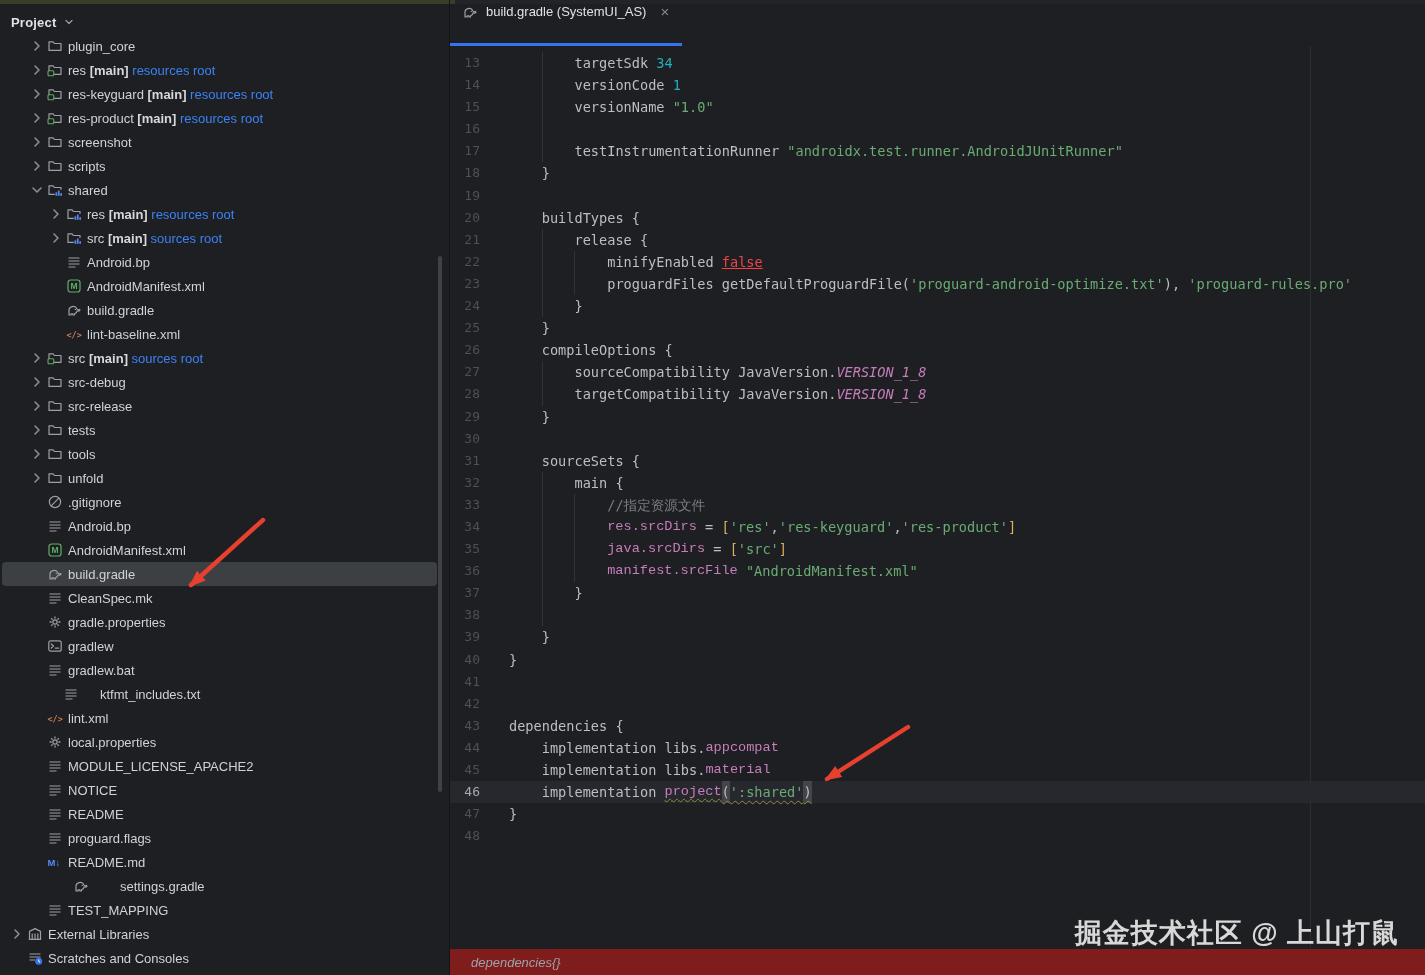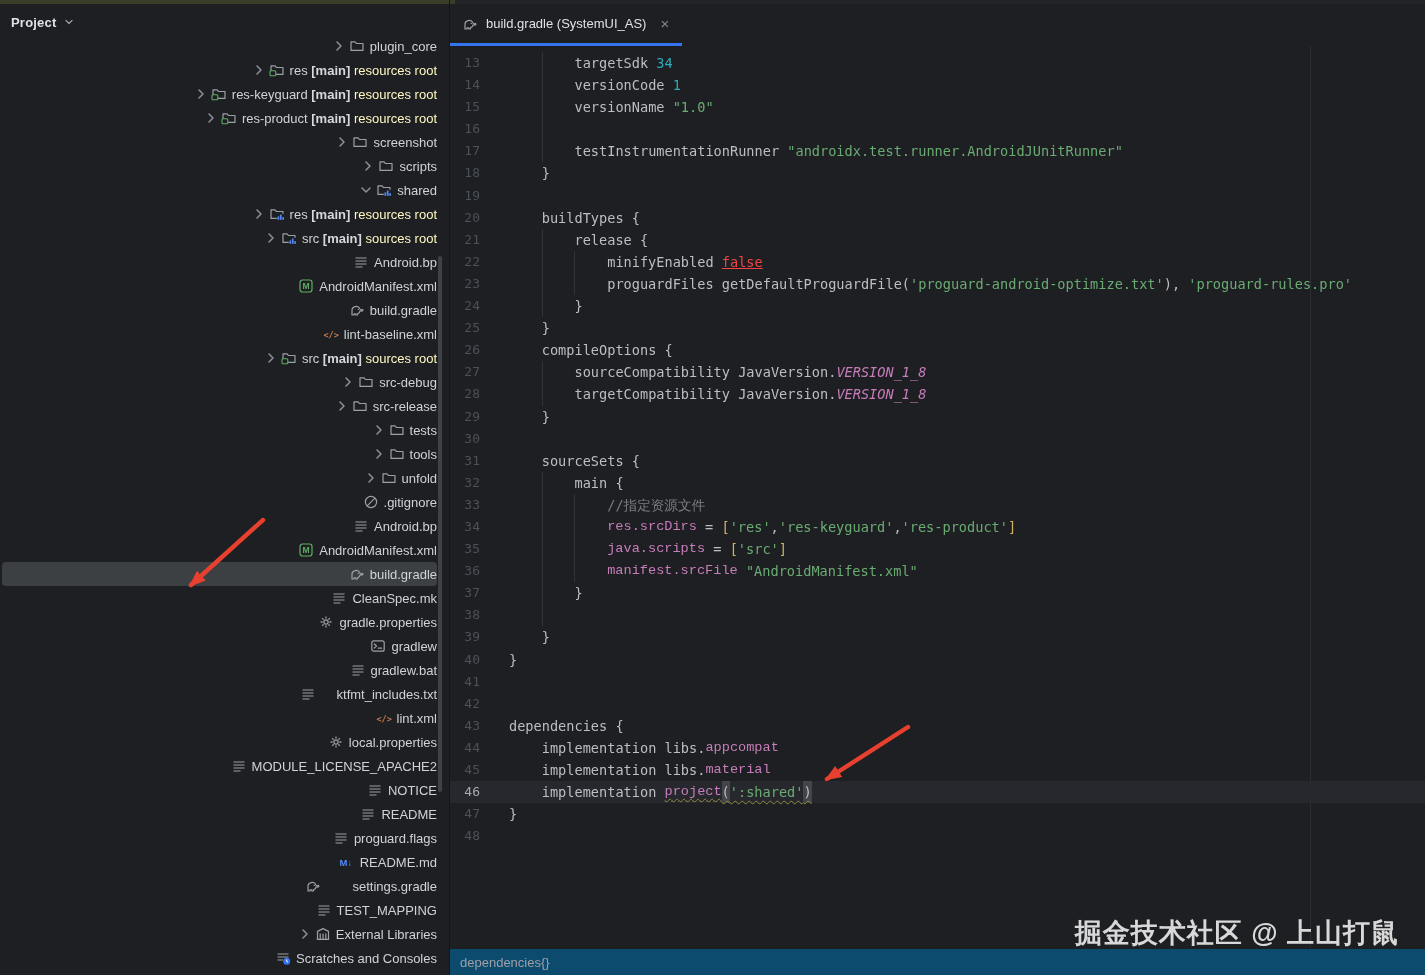--- a/index.html
+++ b/index.html
@@ -15,36 +15,36 @@
 
   
   .left-panel { position:absolute; left:0; top:4px; width:449px; bottom:0; background:#1e1f22; }
   .panel-header { position:absolute; left:0; top:0; width:100%; height:36px; background:#1e1f22;
     display:flex; align-items:center; padding-left:11px; z-index:5; }
   .panel-title { font-size:13px; font-weight:700; color:#dfe1e5; letter-spacing:.2px; }
   .panel-title-chev { margin-left:7px; display:inline-flex; }
   .tree-viewport { position:absolute; left:0; top:36px; right:0; bottom:0; overflow:hidden; }
   .tree-list { margin-top:-6px; }
   .row { position:relative; height:24px; display:flex; align-items:center; margin:0 12px 0 2px;
-         border-radius:4px; font-size:13px; color:#cfd2d6; white-space:nowrap;justify-content:flex-end; }
+         border-radius:4px; font-size:13px; color:#cfd2d6; white-space:nowrap; }
   .row.sel { background:#3d4043; }
   .chev { width:18px; height:16px; flex:none; display:inline-flex; align-items:center; justify-content:center; }
   .ticon { width:18px; height:16px; flex:none; display:inline-flex; align-items:center; justify-content:center; }
   .ticon svg, .chev svg { display:block; }
   .lbl { margin-left:4px; }
   .lbl b { font-weight:700; color:#d6d8dc; }
-  .lbl i { font-style:normal; color:#fef9c3; }
+  .lbl i { font-style:normal; color:#3b82f6; }
   .tree-scrollbar { position:absolute; left:438px; top:252px; width:4px; height:536px;
     background:#5a5d63; opacity:.55; border-radius:2px; z-index:6; }
   .panel-divider { position:absolute; left:449px; top:0; width:1px; height:975px; background:#141517; z-index:4; }
 
   
   .editor { position:absolute; left:450px; top:4px; right:0; bottom:0; background:#1e1f22; }
   .tabbar { position:absolute; left:0; top:0; right:0; height:42px; display:flex; align-items:stretch; }
-  .tab { display:flex; align-items:center; padding:0 13px 0 12px; border-bottom:3px solid #3574f0; }
+  .tab { display:flex; padding:0 13px 0 12px; border-bottom:3px solid #3574f0; }
   .tab-icon { display:inline-flex; margin-right:8px; }
   .tab-label { font-size:13px; color:#dfe1e5; }
   .tab-close { margin-left:14px; color:#868a91; font-size:15px; line-height:1; }
 
   .codewrap { position:absolute; left:0; top:42px; right:0; bottom:27px; overflow:hidden;
     font-family:"DejaVu Sans Mono", monospace; font-size:13.6px; }
   .ruler { position:absolute; left:860px; top:0; bottom:0; width:1px; background:#2c2e33; }
   .code { position:relative; padding-top:6px; min-width:100%; }
   .line { display:flex; height:22.1px; line-height:22.1px; white-space:pre; }
   .line.cur { background:#26282e; }
@@ -58,23 +58,23 @@
   .nu { color:#2aacb8; }
   .k  { color:#ef4444;text-decoration:underline; }
   .p  { color:#c77dbb;font-family:Liberation Mono, monospace; }
   .pi { color:#c77dbb; font-style:italic; }
   .c  { color:#7a7e85; }
   .b  { color:#d6b263; }
   .hl { background:#43454a; }
   .w  { text-decoration:underline; text-decoration-style:wavy; text-decoration-color:#8f8b3d;
         text-decoration-thickness:1px; text-underline-offset:3px; }
 
-  .breadcrumbs { position:absolute; left:0; right:0; bottom:0; height:27px; background:#0c4a6e;
-    border-top:1px solid #1e1f22; display:flex; align-items:center; padding-left:10px;
-    font-size:13px; color:#9da1a8; }
+  .breadcrumbs { position:absolute; left:0; right:0; bottom:0; height:27px; background:#7f1d1d;
+    border-top:1px solid #1e1f22; display:flex; align-items:center; padding-left:21px;
+    font-size:13px; color:#9da1a8;font-style:italic; }
 
   .watermark { position:absolute; right:26px; top:915px; font-size:27px; font-weight:700;
     color:#d8d8d8; letter-spacing:1px; z-index:20; }
 
   .overlay { position:absolute; left:0; top:0; width:1425px; height:975px; z-index:30; pointer-events:none; }
 </style>
 </head>
 <body>
 
 <div id="app">
@@ -606,21 +606,21 @@
           <div class="line"><span class="ln">25</span><span class="gutgap"></span><span class="ind"></span><span class="d">}</span></div>
           <div class="line"><span class="ln">26</span><span class="gutgap"></span><span class="ind"></span><span class="d">compileOptions {</span></div>
           <div class="line"><span class="ln">27</span><span class="gutgap"></span><span class="ind"></span><span class="ind g"></span><span class="d">sourceCompatibility JavaVersion.</span><span class="pi">VERSION_1_8</span></div>
           <div class="line"><span class="ln">28</span><span class="gutgap"></span><span class="ind"></span><span class="ind g"></span><span class="d">targetCompatibility JavaVersion.</span><span class="pi">VERSION_1_8</span></div>
           <div class="line"><span class="ln">29</span><span class="gutgap"></span><span class="ind"></span><span class="d">}</span></div>
           <div class="line"><span class="ln">30</span><span class="gutgap"></span></div>
           <div class="line"><span class="ln">31</span><span class="gutgap"></span><span class="ind"></span><span class="d">sourceSets {</span></div>
           <div class="line"><span class="ln">32</span><span class="gutgap"></span><span class="ind"></span><span class="ind g"></span><span class="d">main {</span></div>
           <div class="line"><span class="ln">33</span><span class="gutgap"></span><span class="ind"></span><span class="ind g"></span><span class="ind g"></span><span class="c">//指定资源文件</span></div>
           <div class="line"><span class="ln">34</span><span class="gutgap"></span><span class="ind"></span><span class="ind g"></span><span class="ind g"></span><span class="p">res.srcDirs</span><span class="d"> = </span><span class="b">[</span><span class="s">'res'</span><span class="d">,</span><span class="s">'res-keyguard'</span><span class="d">,</span><span class="s">'res-product'</span><span class="b">]</span></div>
-          <div class="line"><span class="ln">35</span><span class="gutgap"></span><span class="ind"></span><span class="ind g"></span><span class="ind g"></span><span class="p">java.scripts</span><span class="d"> = </span><span class="b">[</span><span class="s">'src'</span><span class="b">]</span></div>
+          <div class="line"><span class="ln">35</span><span class="gutgap"></span><span class="ind"></span><span class="ind g"></span><span class="ind g"></span><span class="p">java.srcDirs</span><span class="d"> = </span><span class="b">[</span><span class="s">'src'</span><span class="b">]</span></div>
           <div class="line"><span class="ln">36</span><span class="gutgap"></span><span class="ind"></span><span class="ind g"></span><span class="ind g"></span><span class="p">manifest.srcFile</span><span class="d"> </span><span class="s">"AndroidManifest.xml"</span></div>
           <div class="line"><span class="ln">37</span><span class="gutgap"></span><span class="ind"></span><span class="ind g"></span><span class="d">}</span></div>
           <div class="line"><span class="ln">38</span><span class="gutgap"></span><span class="ind"></span><span class="ind g"></span></div>
           <div class="line"><span class="ln">39</span><span class="gutgap"></span><span class="ind"></span><span class="d">}</span></div>
           <div class="line"><span class="ln">40</span><span class="gutgap"></span><span class="d">}</span></div>
           <div class="line"><span class="ln">41</span><span class="gutgap"></span></div>
           <div class="line"><span class="ln">42</span><span class="gutgap"></span></div>
           <div class="line"><span class="ln">43</span><span class="gutgap"></span><span class="d">dependencies {</span></div>
           <div class="line"><span class="ln">44</span><span class="gutgap"></span><span class="ind"></span><span class="d">implementation libs.</span><span class="p">appcompat</span></div>
           <div class="line"><span class="ln">45</span><span class="gutgap"></span><span class="ind"></span><span class="d">implementation libs.</span><span class="p">material</span></div>

